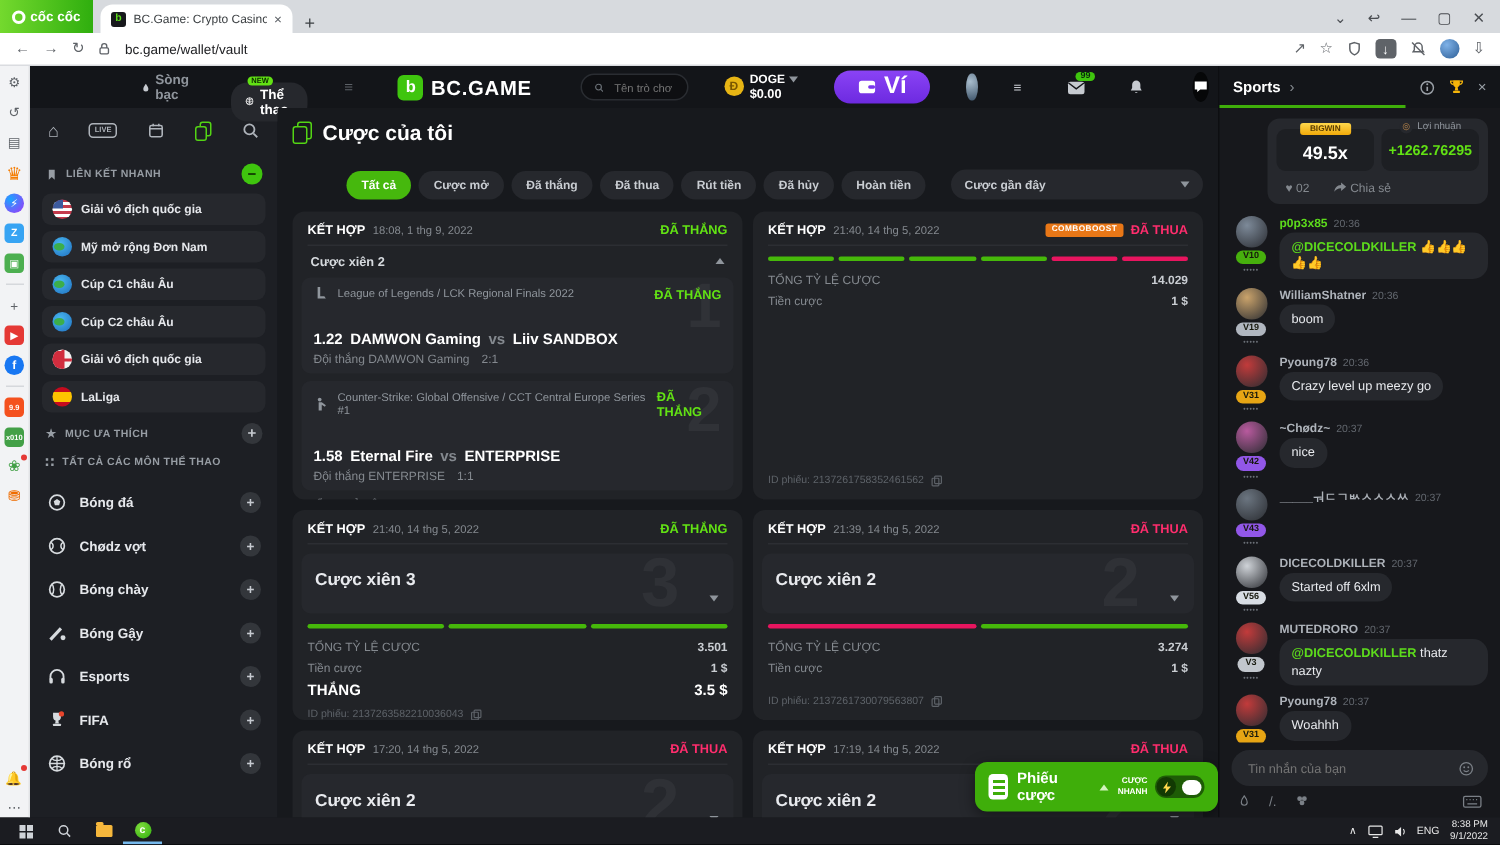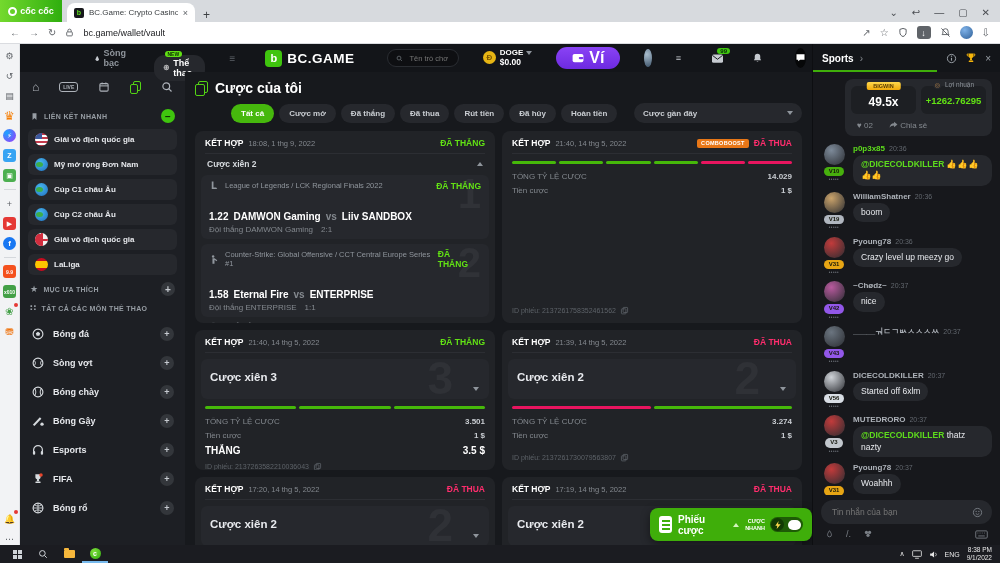--- a/index.html
+++ b/index.html
@@ -108,21 +108,21 @@
   .flag-en i{position:absolute;left:5.5px;top:0;width:2.5px;height:13px;background:#d12d3e;box-shadow:-5.5px 5px 0 4px #d12d3e;}
   .flag-en em{position:absolute;left:0;top:5.5px;width:13px;height:2.5px;background:#d12d3e;}
   .flag-es{background:linear-gradient(180deg,#c60b1e 0 25%,#ffc400 25% 75%,#c60b1e 75%);}
   .sport-row{display:flex;align-items:center;gap:8px;height:29px;color:#e6e8ec;font-size:9px;font-weight:700;padding:0 3px;}
   .sport-row .sico{width:14px;height:14px;color:#d6dade;flex:none;}
   .plus{margin-left:auto;width:14px;height:14px;border-radius:50%;background:#33363b;color:#c6cad0;display:flex;
     align-items:center;justify-content:center;font-size:9px;font-weight:700;}
 
   
   .main{flex:1;min-width:0;background:#17191d;padding:6px 10px 0;position:relative;overflow:hidden;}
-  .ttl-row{display:flex;align-items:center;gap:7px;margin:2px 0 7px;}
+  .ttl-row{display:flex;align-items:center;gap:7px;margin:2px 0 17px;}
   .ttl-ico{color:#53d414;}
   .page-title{color:#fff;font-size:14px;font-weight:800;}
   .frow{display:flex;align-items:center;gap:5px;margin-bottom:8px;}
   .fpill{border:0;font-family:inherit;background:#26282d;color:#c9cdd2;font-size:8px;font-weight:800;border-radius:11px;
     padding:5px 10px;cursor:pointer;}
   .fpill.on{background:#46b80d;color:#fff;}
   .sortdd{margin-left:auto;background:#26282d;border-radius:11px;height:20px;width:168px;display:flex;align-items:center;
     justify-content:space-between;padding:0 9px;color:#c9cdd2;font-size:8px;font-weight:700;}
   .cards{display:grid;grid-template-columns:1fr 1fr;grid-template-rows:192px 140px 200px;gap:7px;}
   .card{background:#212327;border-radius:8px;padding:7px 10px 8px;display:flex;flex-direction:column;overflow:hidden;position:relative;}
@@ -446,21 +446,21 @@
                 <span>Bóng đá</span>
                 <span class="plus">+</span>
               </div>
               <div class="sport-row">
                 <span class="sico">
                   <svg width="14" height="14" viewBox="0 0 16 16">
                     <circle cx="8" cy="8" r="5.6" fill="none" stroke="currentColor" stroke-width="1.3"></circle>
                     <path d="M2.8 5c3 1.2 3 4.8 0 6M13.2 5c-3 1.2-3 4.8 0 6" fill="none" stroke="currentColor" stroke-width="1.1"></path>
                   </svg>
                 </span>
-                <span>Sòng vợt</span>
+                <span>Chødz vợt</span>
                 <span class="plus">+</span>
               </div>
               <div class="sport-row">
                 <span class="sico">
                   <svg width="14" height="14" viewBox="0 0 16 16">
                     <circle cx="8" cy="8" r="5.6" fill="none" stroke="currentColor" stroke-width="1.3"></circle>
                     <path d="M4 3.5C6 6 6 10 4 12.5M12 3.5C10 6 10 10 12 12.5" fill="none" stroke="currentColor" stroke-width="1.1"></path>
                   </svg>
                 </span>
                 <span>Bóng chày</span>

